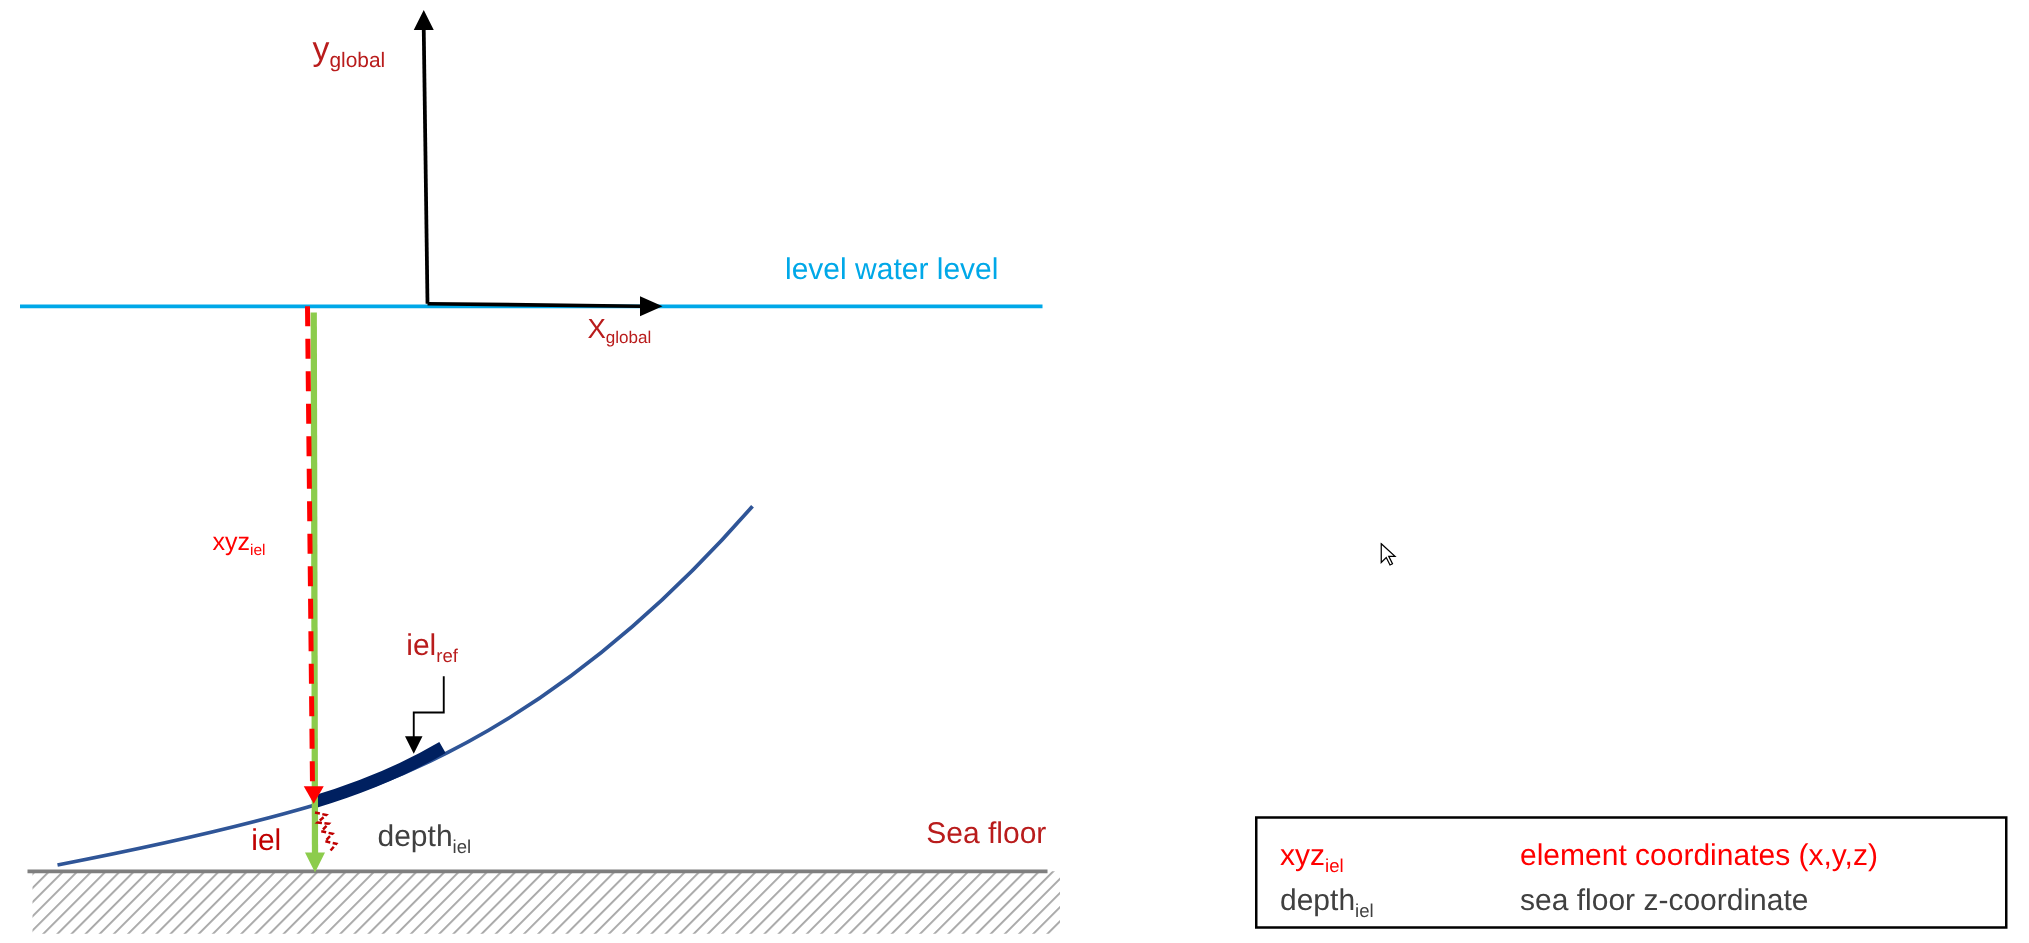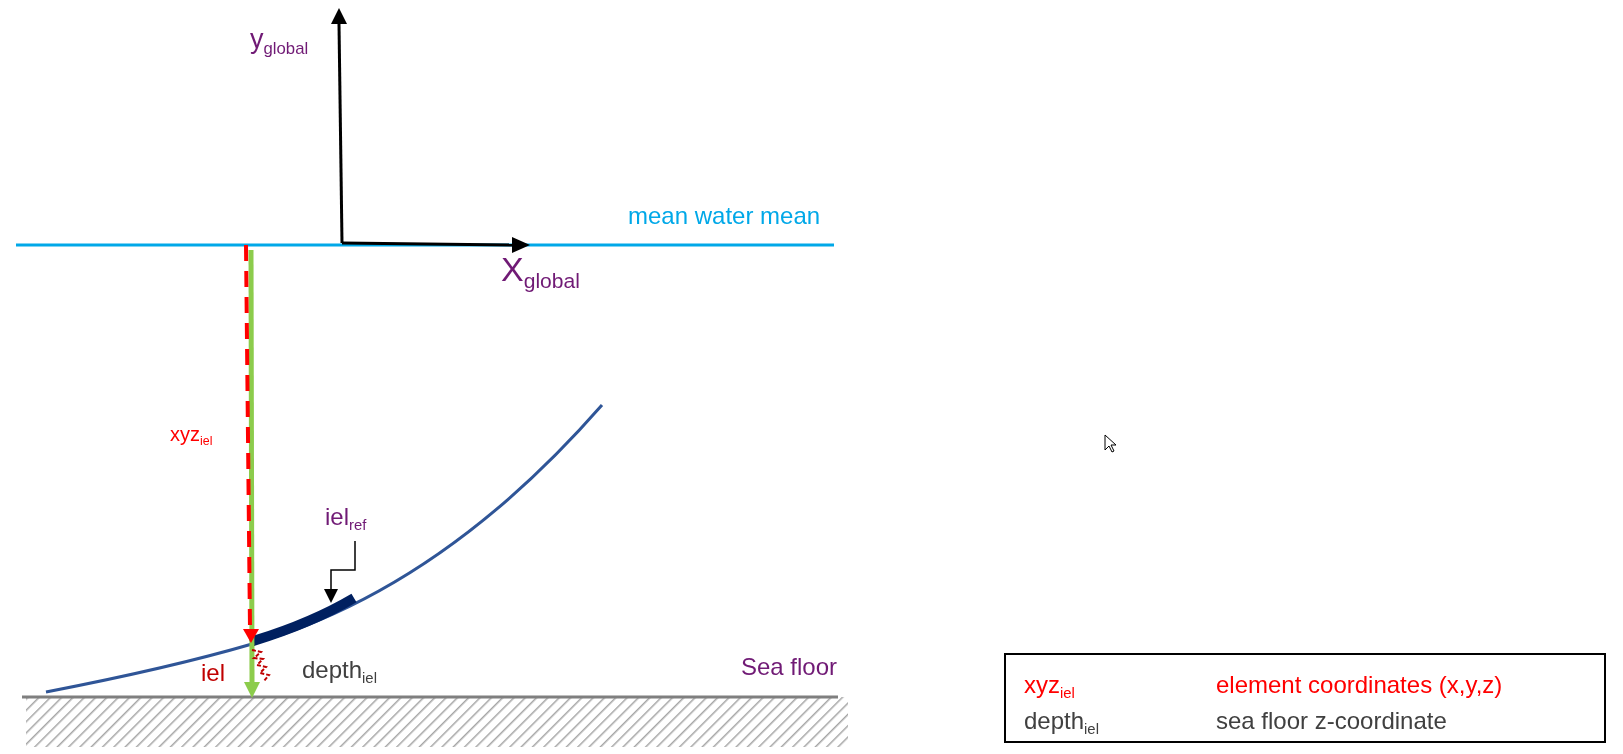--- a/index.html
+++ b/index.html
@@ -1,21 +1,21 @@
 <!DOCTYPE html>
 <html><head>
   <meta charset="utf-8">
   <style>
     html, body { margin: 0; padding: 0; background: #ffffff; }
     body { width: 1623px; height: 754px; overflow: hidden; position: relative;
            font-family: "Liberation Sans", "DejaVu Sans", sans-serif; }
     #canvas { position: absolute; left: 0; top: 0; }
     .lbl { position: absolute; white-space: nowrap; line-height: 1; }
     .lbl sub { font-size: 62%; vertical-align: -0.35em; }
-    .black { color: #701a75; }
+    .black { color: #b91c1c; }
     .blue { color: #00a8e8; }
     .red { color: #ff0000; }
     .darkred { color: #c00000; }
     .green { color: #404040; }
     #legend { position: absolute; left: 1004px; top: 653px; width: 602px; height: 90px;
               border: 2px solid #000; box-sizing: border-box; }
     .legend-row { position: absolute; left: 18px; font-size: 24px; white-space: nowrap; }
     .legend-row .sym { display: inline-block; width: 192px; }
     .legend-row sub { font-size: 62%; vertical-align: -0.35em; }
     #cursor { position: absolute; left: 1104px; top: 434px; }
@@ -64,25 +64,25 @@
   <g>
     <polyline points="355,541 355,570 331,570 331,590" fill="none" stroke="#000" stroke-width="1.5"></polyline>
     <polygon points="331,603 324,589 338,589" fill="#000"></polygon>
   </g>
 </svg>
 
 <div class="lbl black" style="left:250px; top:26px; font-size:27px;">
   <span>y</span><sub>global</sub>
 </div>
 
-<div class="lbl black" style="left:501px; top:252px; font-size:34px;">
+<div class="lbl black" style="left:470px; top:252px; font-size:22px;">
   <span>X</span><sub>global</sub>
 </div>
 
-<div class="lbl blue" style="left:628px; top:204px; font-size:24px;">mean water mean</div>
+<div class="lbl blue" style="left:628px; top:204px; font-size:24px;">level water level</div>
 
 <div class="lbl red" style="left:170px; top:424px; font-size:20px;">
   <span>xyz</span><sub>iel</sub>
 </div>
 
 <div class="lbl black" style="left:325px; top:505px; font-size:24px;">
   <span>iel</span><sub>ref</sub>
 </div>
 
 <div class="lbl darkred" style="left:201px; top:661px; font-size:24px;">iel</div>

